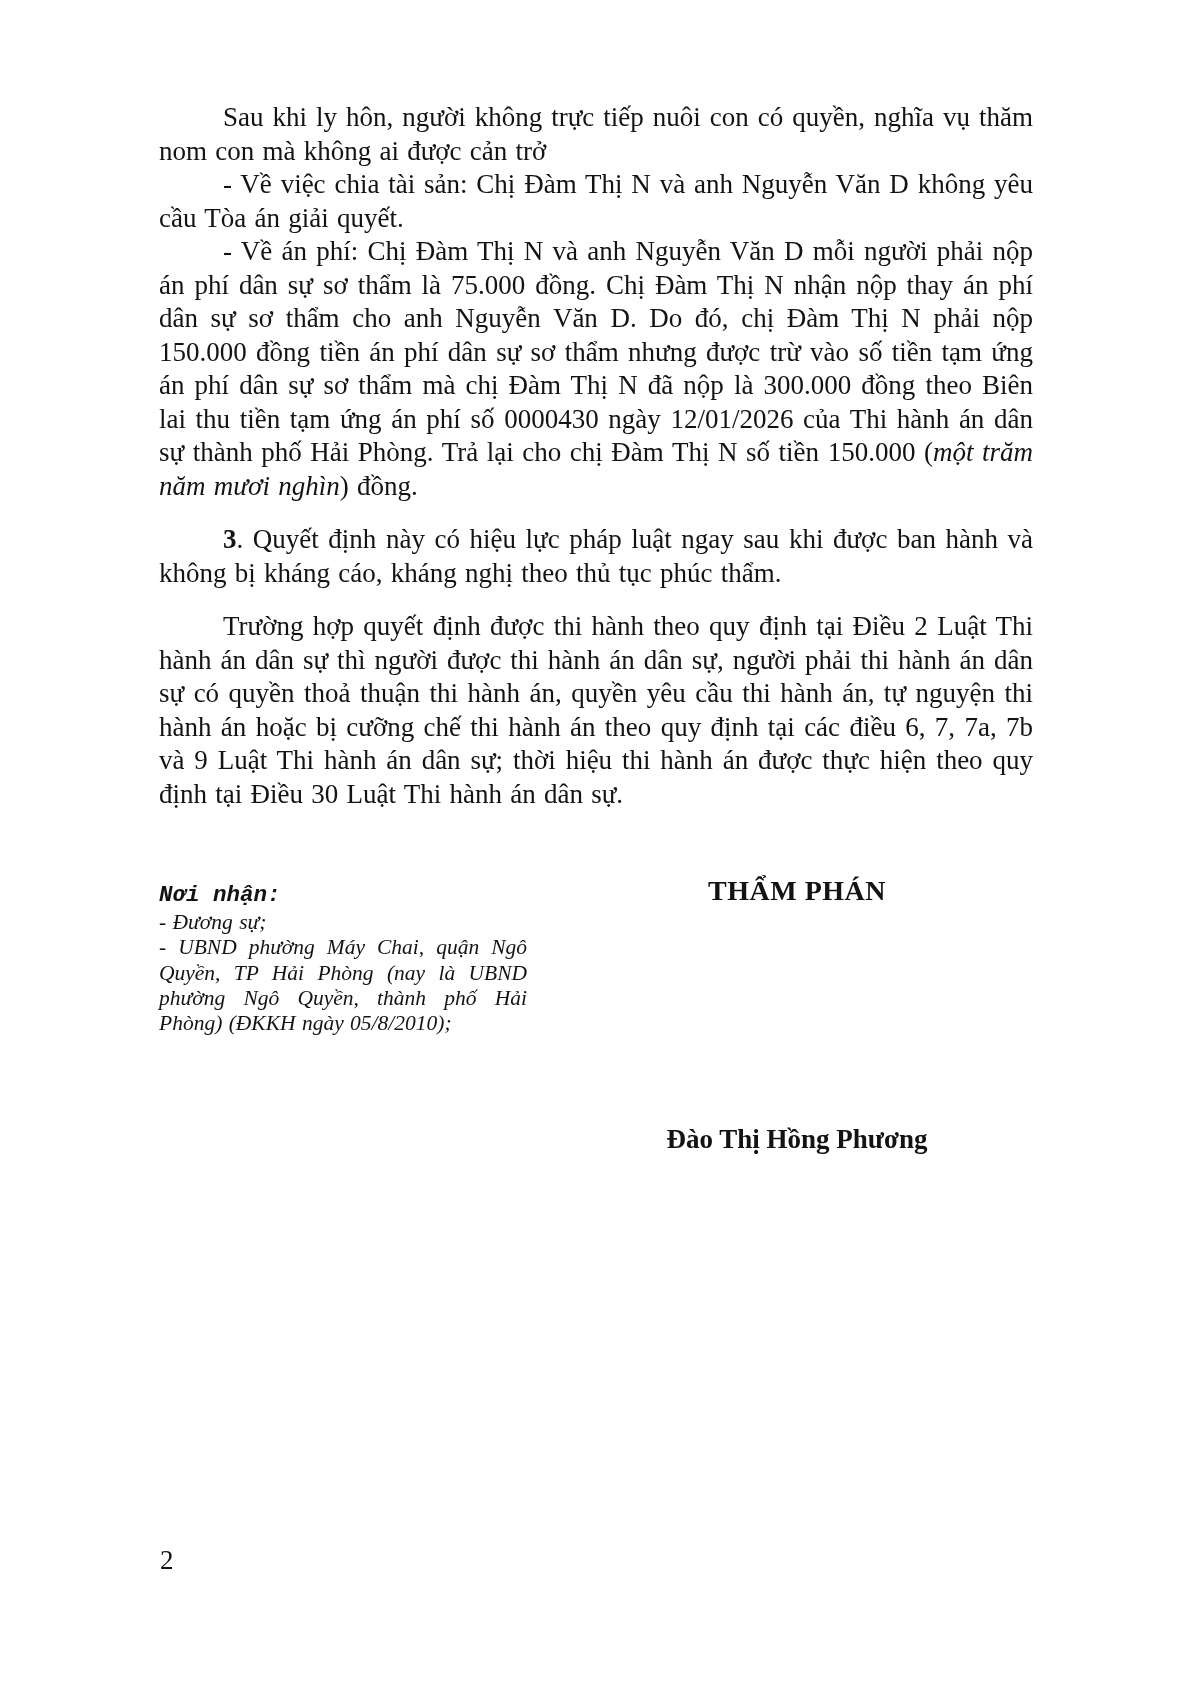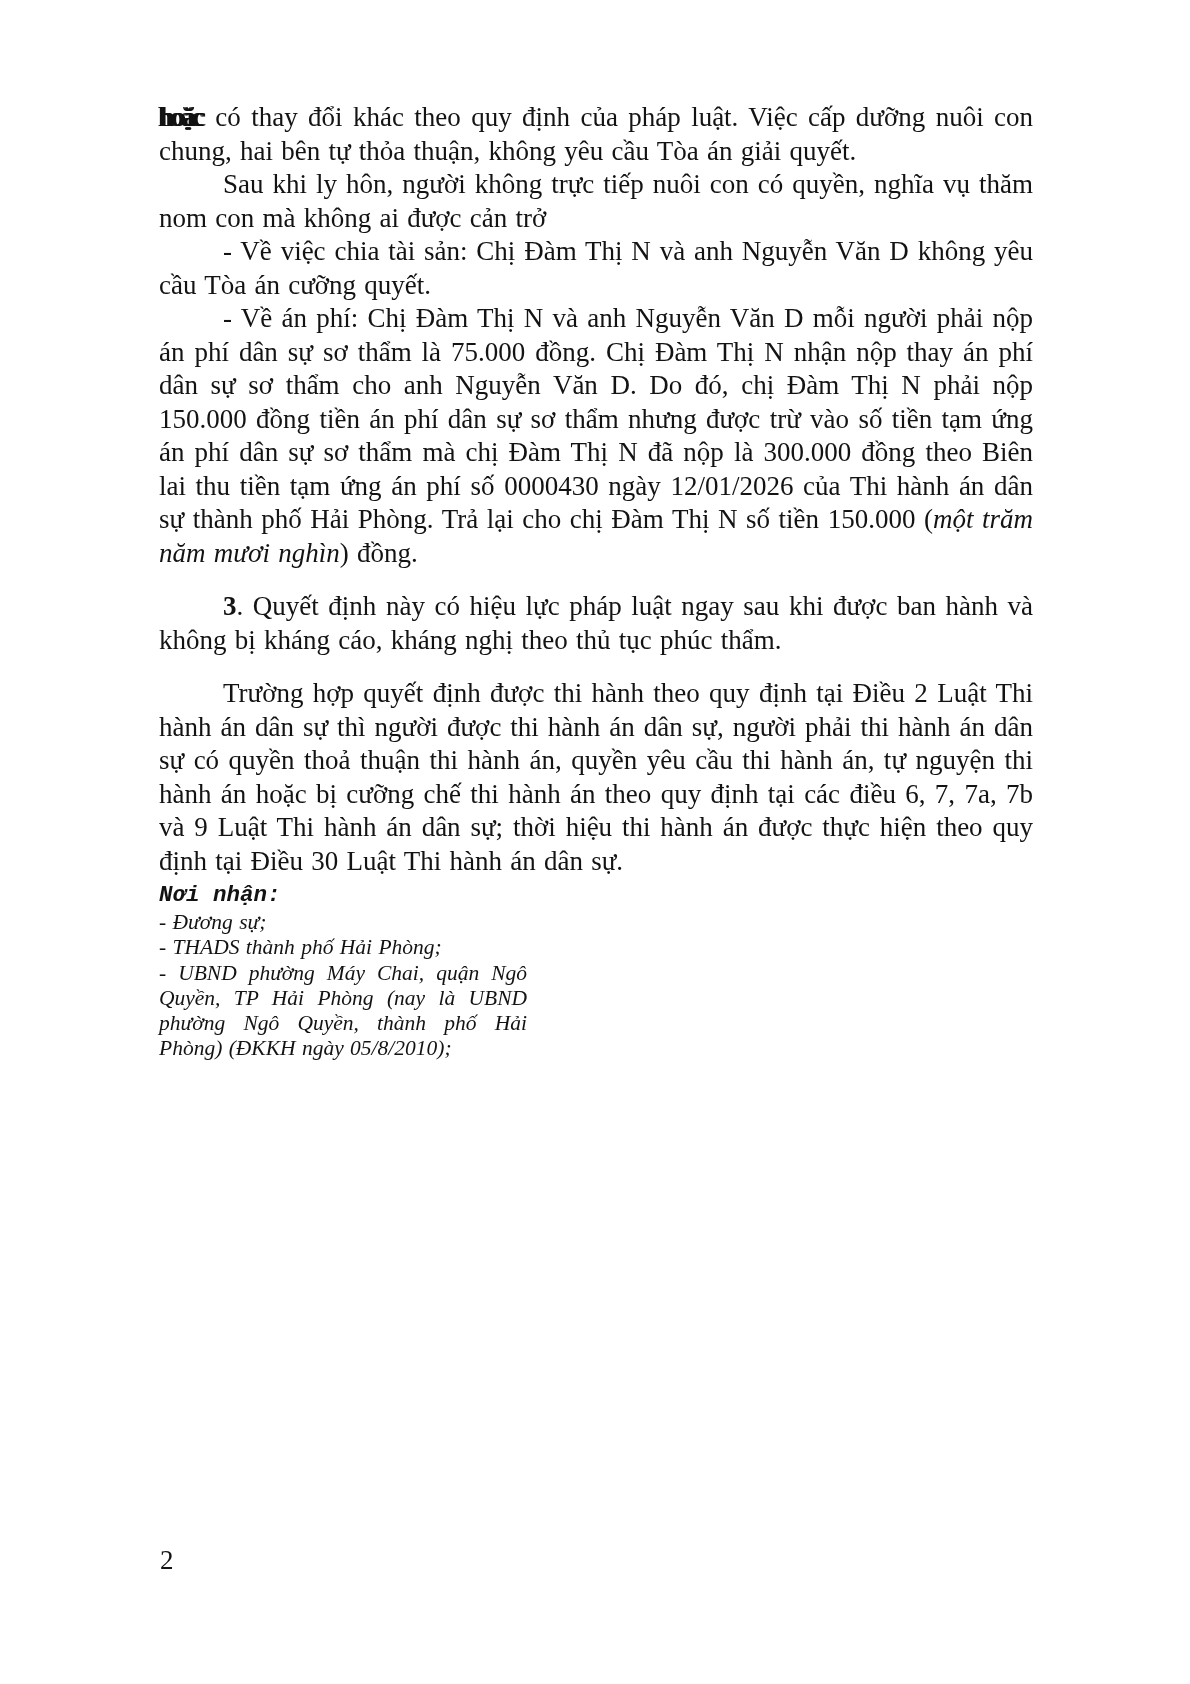--- a/index.html
+++ b/index.html
@@ -85,33 +85,35 @@
     font-size: 27px;
     line-height: 34px;
   }
 </style>
 </head>
 <body>
 
 <div class="page">
 
   <div class="content">
-      <p class="body-par"><span class="overlap">hoặc</span><span> có thay đổi khác theo quy định của pháp luật. Việc cấp dưỡng nuôi con chung, hai bên tự thỏa thuận, không yêu cầu Tòa án giải quyết.</span></p>
       <p class="body-par indent"><span>Sau khi ly hôn, người không trực tiếp nuôi con có quyền, nghĩa vụ thăm nom con mà không ai được cản trở</span></p>
-      <p class="body-par indent"><span>- Về việc chia tài sản: Chị Đàm Thị N và anh Nguyễn Văn D không yêu cầu Tòa án cưỡng quyết.</span></p>
+      <p class="body-par indent"><span>- Về việc chia tài sản: Chị Đàm Thị N và anh Nguyễn Văn D không yêu cầu Tòa án giải quyết.</span></p>
       <p class="body-par indent"><span>- Về án phí: Chị Đàm Thị N và anh Nguyễn Văn D mỗi người phải nộp án phí dân sự sơ thẩm là 75.000 đồng. Chị Đàm Thị N nhận nộp thay án phí dân sự sơ thẩm cho anh Nguyễn Văn D. Do đó, chị Đàm Thị N phải nộp 150.000 đồng tiền án phí dân sự sơ thẩm nhưng được trừ vào số tiền tạm ứng án phí dân sự sơ thẩm mà chị Đàm Thị N đã nộp là 300.000 đồng theo Biên lai thu tiền tạm ứng án phí số 0000430 ngày 12/01/2026 của Thi hành án dân sự thành phố Hải Phòng. Trả lại cho chị Đàm Thị N số tiền 150.000 (</span><span class="italic">một trăm năm mươi nghìn</span><span>) đồng.</span></p>
       <p class="body-par indent spaced"><span class="bold">3</span><span>. Quyết định này có hiệu lực pháp luật ngay sau khi được ban hành và không bị kháng cáo, kháng nghị theo thủ tục phúc thẩm.</span></p>
       <p class="body-par indent spaced"><span>Trường hợp quyết định được thi hành theo quy định tại Điều 2 Luật Thi hành án dân sự thì người được thi hành án dân sự, người phải thi hành án dân sự có quyền thoả thuận thi hành án, quyền yêu cầu thi hành án, tự nguyện thi hành án hoặc bị cưỡng chế thi hành án theo quy định tại các điều 6, 7, 7a, 7b và 9 Luật Thi hành án dân sự; thời hiệu thi hành án được thực hiện theo quy định tại Điều 30 Luật Thi hành án dân sự.</span></p>
     </div>
 
   <div class="recipients">
     <div class="recipients-title">Nơi nhận:</div>
     <div>
         <div class="recipient-item">- Đương sự;</div>
-        <div class="recipient-item">- THADS thành phố Hải Phòng;</div>
         <div class="recipient-item">- UBND phường Máy Chai, quận Ngô Quyền, TP Hải Phòng (nay là UBND phường Ngô Quyền, thành phố Hải Phòng) (ĐKKH ngày 05/8/2010);</div>
       </div>
   </div>
 
+  <div class="signature">
+    <div class="signature-title">THẨM PHÁN</div>
+    <div class="signature-name">Đào Thị Hồng Phương</div>
+  </div>
 
   <div class="page-number">2</div>
 
 </div>
 
 </body></html>

